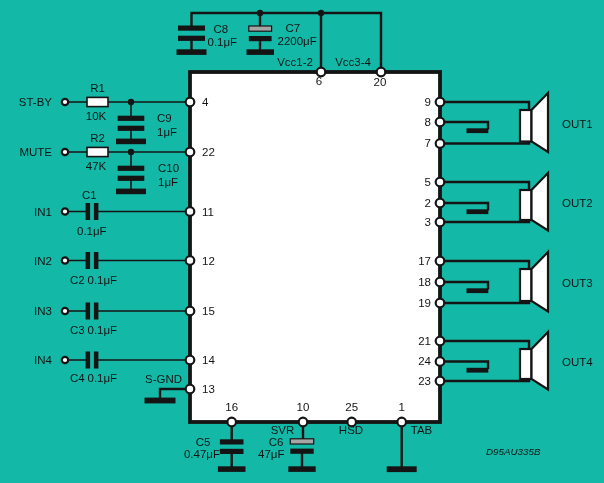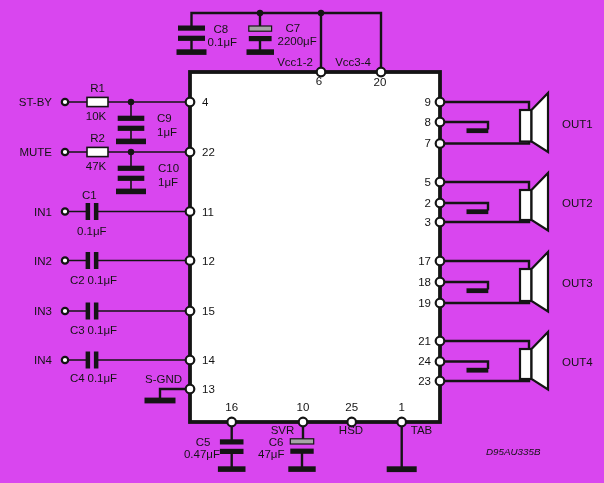--- a/index.html
+++ b/index.html
@@ -1,16 +1,16 @@
 <!DOCTYPE html>
 <html><head>
 <meta charset="utf-8">
 <style>
   html,body{margin:0;padding:0;background:#ffffff;}
-  .stage{position:relative;width:604px;height:483px;background:#d946ef;overflow:hidden;
+  .stage{position:relative;width:604px;height:483px;background:#14b8a6;overflow:hidden;
          font-family:"Liberation Sans",sans-serif;}
   svg{display:block;}
   .w {fill:none;stroke:#141414;stroke-width:1.6;stroke-linecap:square;}
   .wm{fill:none;stroke:#141414;stroke-width:2.4;stroke-linecap:square;}
   .ic{fill:#ffffff;stroke:#141414;stroke-width:3.8;}
   .bar{fill:#141414;stroke:none;}
   .pin{fill:#ffffff;stroke:#141414;stroke-width:2.2;}
   .term{fill:#ffffff;stroke:#141414;stroke-width:2.2;}
   .dot{fill:#141414;stroke:none;}
   .rbox{fill:#ffffff;stroke:#141414;stroke-width:1.6;}

